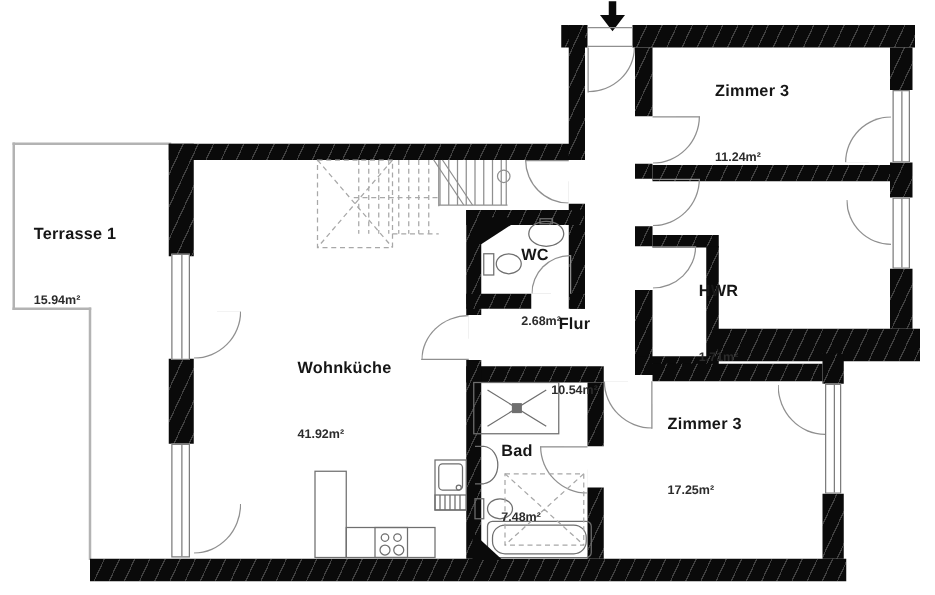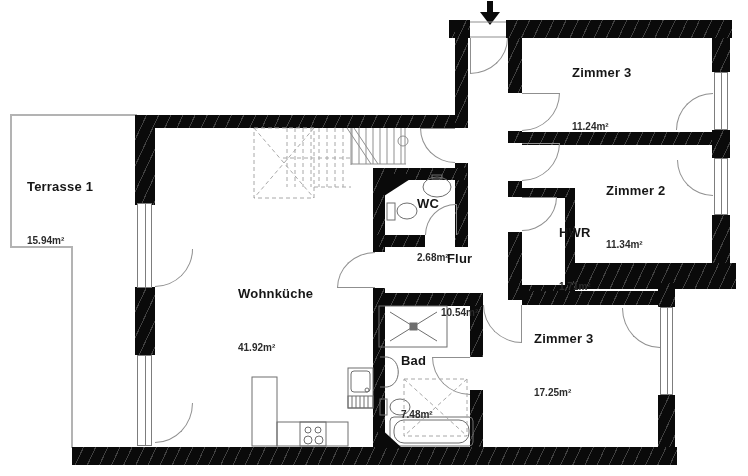--- a/index.html
+++ b/index.html
@@ -195,24 +195,20 @@
     <div class="area">10.54m²</div>
   </div>
   <div class="label" style="left:559px;top:225px;">
     <div class="name">HWR</div>
     <div class="area">1.71m²</div>
   </div>
   <div class="label" style="left:572px;top:65px;">
     <div class="name">Zimmer 3</div>
     <div class="area">11.24m²</div>
   </div>
-  <div class="label" style="left:606px;top:183px;">
-    <div class="name">Zimmer 2</div>
-    <div class="area">11.34m²</div>
-  </div>
   <div class="label" style="left:534px;top:331px;">
     <div class="name">Zimmer 3</div>
     <div class="area">17.25m²</div>
   </div>
   <div class="label" style="left:401px;top:353px;">
     <div class="name">Bad</div>
     <div class="area">7.48m²</div>
   </div>
 
 </div>

